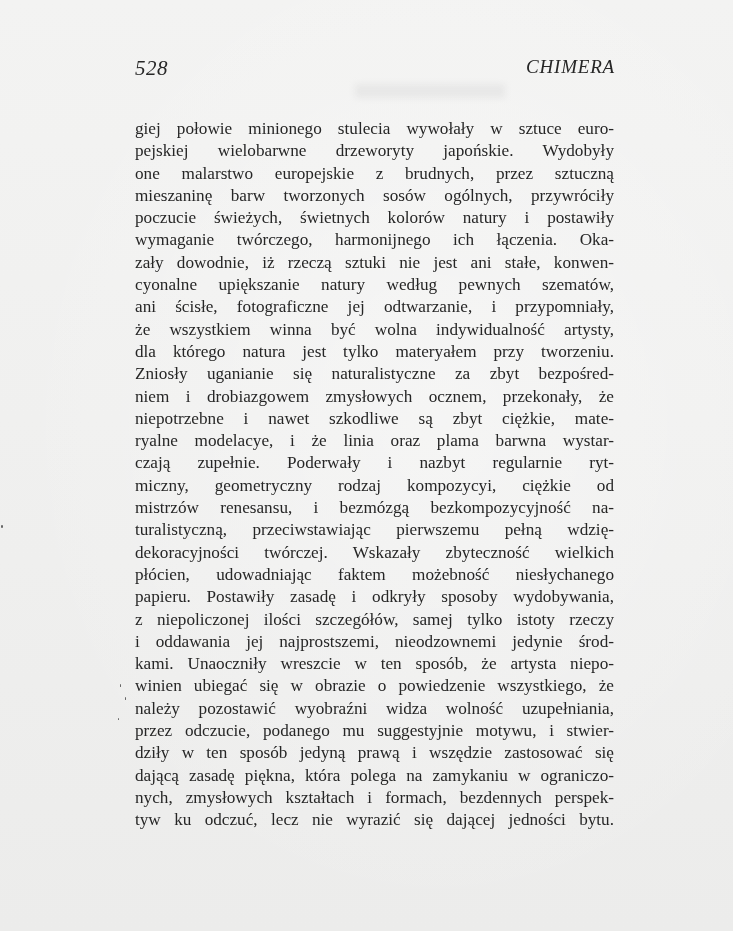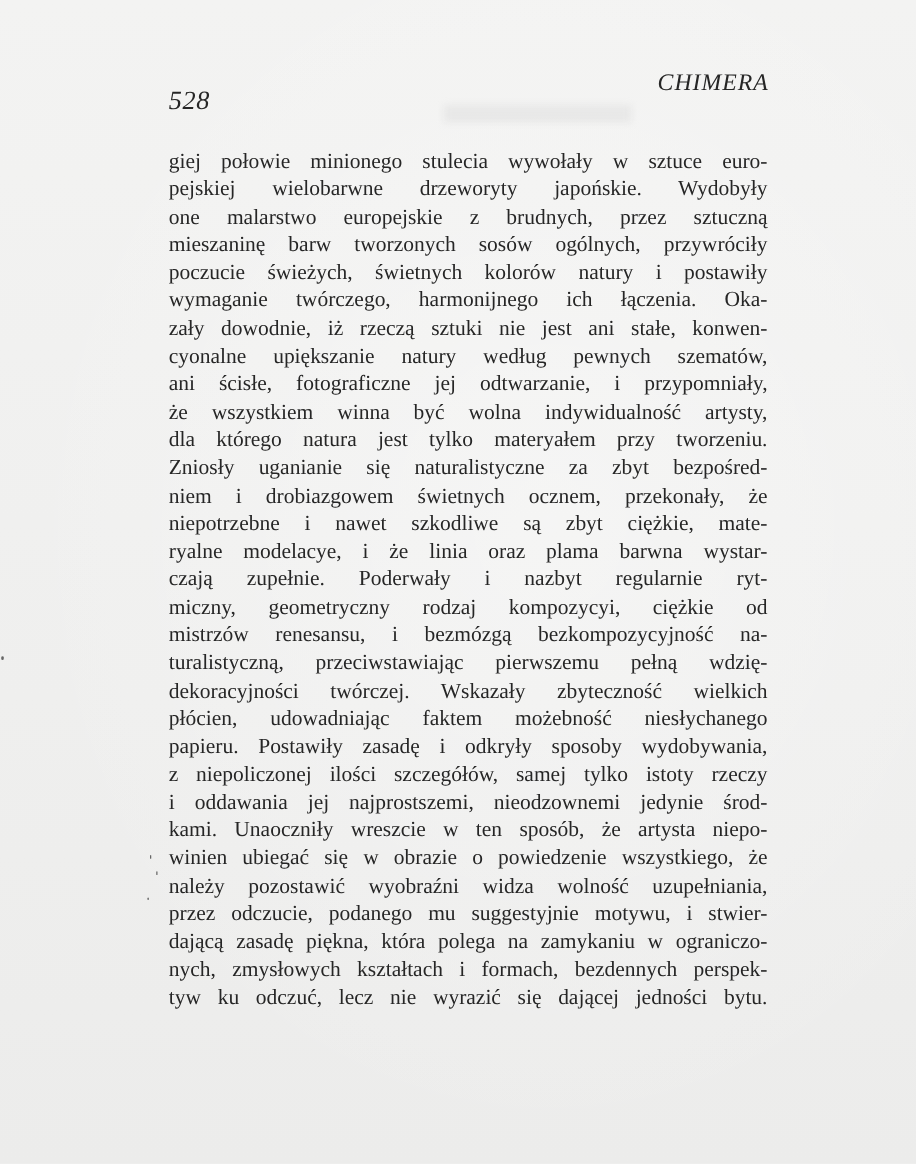--- a/index.html
+++ b/index.html
@@ -33,21 +33,21 @@
     .header {
       position: absolute;
       left: 135px;
       top: 56px;
       width: 480px;
       height: 30px;
     }
     .page-number {
       position: absolute;
       left: 0;
-      top: 12px;
+      top: 0;
       font-style: italic;
       font-size: 21px;
       letter-spacing: 0.5px;
     }
     .running-title {
       position: absolute;
       right: 0;
       top: 0;
       font-style: italic;
       font-size: 19px;
@@ -97,36 +97,37 @@
     <span class="line">one malarstwo europejskie z brudnych, przez sztuczną</span>
     <span class="line">mieszaninę barw tworzonych sosów ogólnych, przywróciły</span>
     <span class="line">poczucie świeżych, świetnych kolorów natury i postawiły</span>
     <span class="line">wymaganie twórczego, harmonijnego ich łączenia. Oka-</span>
     <span class="line">zały dowodnie, iż rzeczą sztuki nie jest ani stałe, konwen-</span>
     <span class="line">cyonalne upiększanie natury według pewnych szematów,</span>
     <span class="line">ani ścisłe, fotograficzne jej odtwarzanie, i przypomniały,</span>
     <span class="line">że wszystkiem winna być wolna indywidualność artysty,</span>
     <span class="line">dla którego natura jest tylko materyałem przy tworzeniu.</span>
     <span class="line">Zniosły uganianie się naturalistyczne za zbyt bezpośred-</span>
-    <span class="line">niem i drobiazgowem świetnych ocznem, przekonały, że</span>
+    <span class="line">niem i drobiazgowem zmysłowych ocznem, przekonały, że</span>
     <span class="line">niepotrzebne i nawet szkodliwe są zbyt ciężkie, mate-</span>
     <span class="line">ryalne modelacye, i że linia oraz plama barwna wystar-</span>
     <span class="line">czają zupełnie. Poderwały i nazbyt regularnie ryt-</span>
     <span class="line">miczny, geometryczny rodzaj kompozycyi, ciężkie od</span>
     <span class="line">mistrzów renesansu, i bezmózgą bezkompozycyjność na-</span>
     <span class="line">turalistyczną, przeciwstawiając pierwszemu pełną wdzię-</span>
     <span class="line">dekoracyjności twórczej. Wskazały zbyteczność wielkich</span>
     <span class="line">płócien, udowadniając faktem możebność niesłychanego</span>
     <span class="line">papieru. Postawiły zasadę i odkryły sposoby wydobywania,</span>
     <span class="line">z niepoliczonej ilości szczegółów, samej tylko istoty rzeczy</span>
     <span class="line">i oddawania jej najprostszemi, nieodzownemi jedynie środ-</span>
     <span class="line">kami. Unaoczniły wreszcie w ten sposób, że artysta niepo-</span>
     <span class="line">winien ubiegać się w obrazie o powiedzenie wszystkiego, że</span>
     <span class="line">należy pozostawić wyobraźni widza wolność uzupełniania,</span>
     <span class="line">przez odczucie, podanego mu suggestyjnie motywu, i stwier-</span>
+    <span class="line">dziły w ten sposób jedyną prawą i wszędzie zastosować się</span>
     <span class="line">dającą zasadę piękna, która polega na zamykaniu w ograniczo-</span>
     <span class="line">nych, zmysłowych kształtach i formach, bezdennych perspek-</span>
     <span class="line last">tyw ku odczuć, lecz nie wyrazić się dającej jedności bytu.</span>
   </div>
 
   <span class="speck" style="left:1px; top:525px;"></span>
   <span class="speck" style="left:120px; top:684px; width:1px;"></span>
   <span class="speck" style="left:125px; top:697px; width:1px;"></span>
   <span class="speck" style="left:118px; top:718px; width:1px; height:2px;"></span>
 </div>

